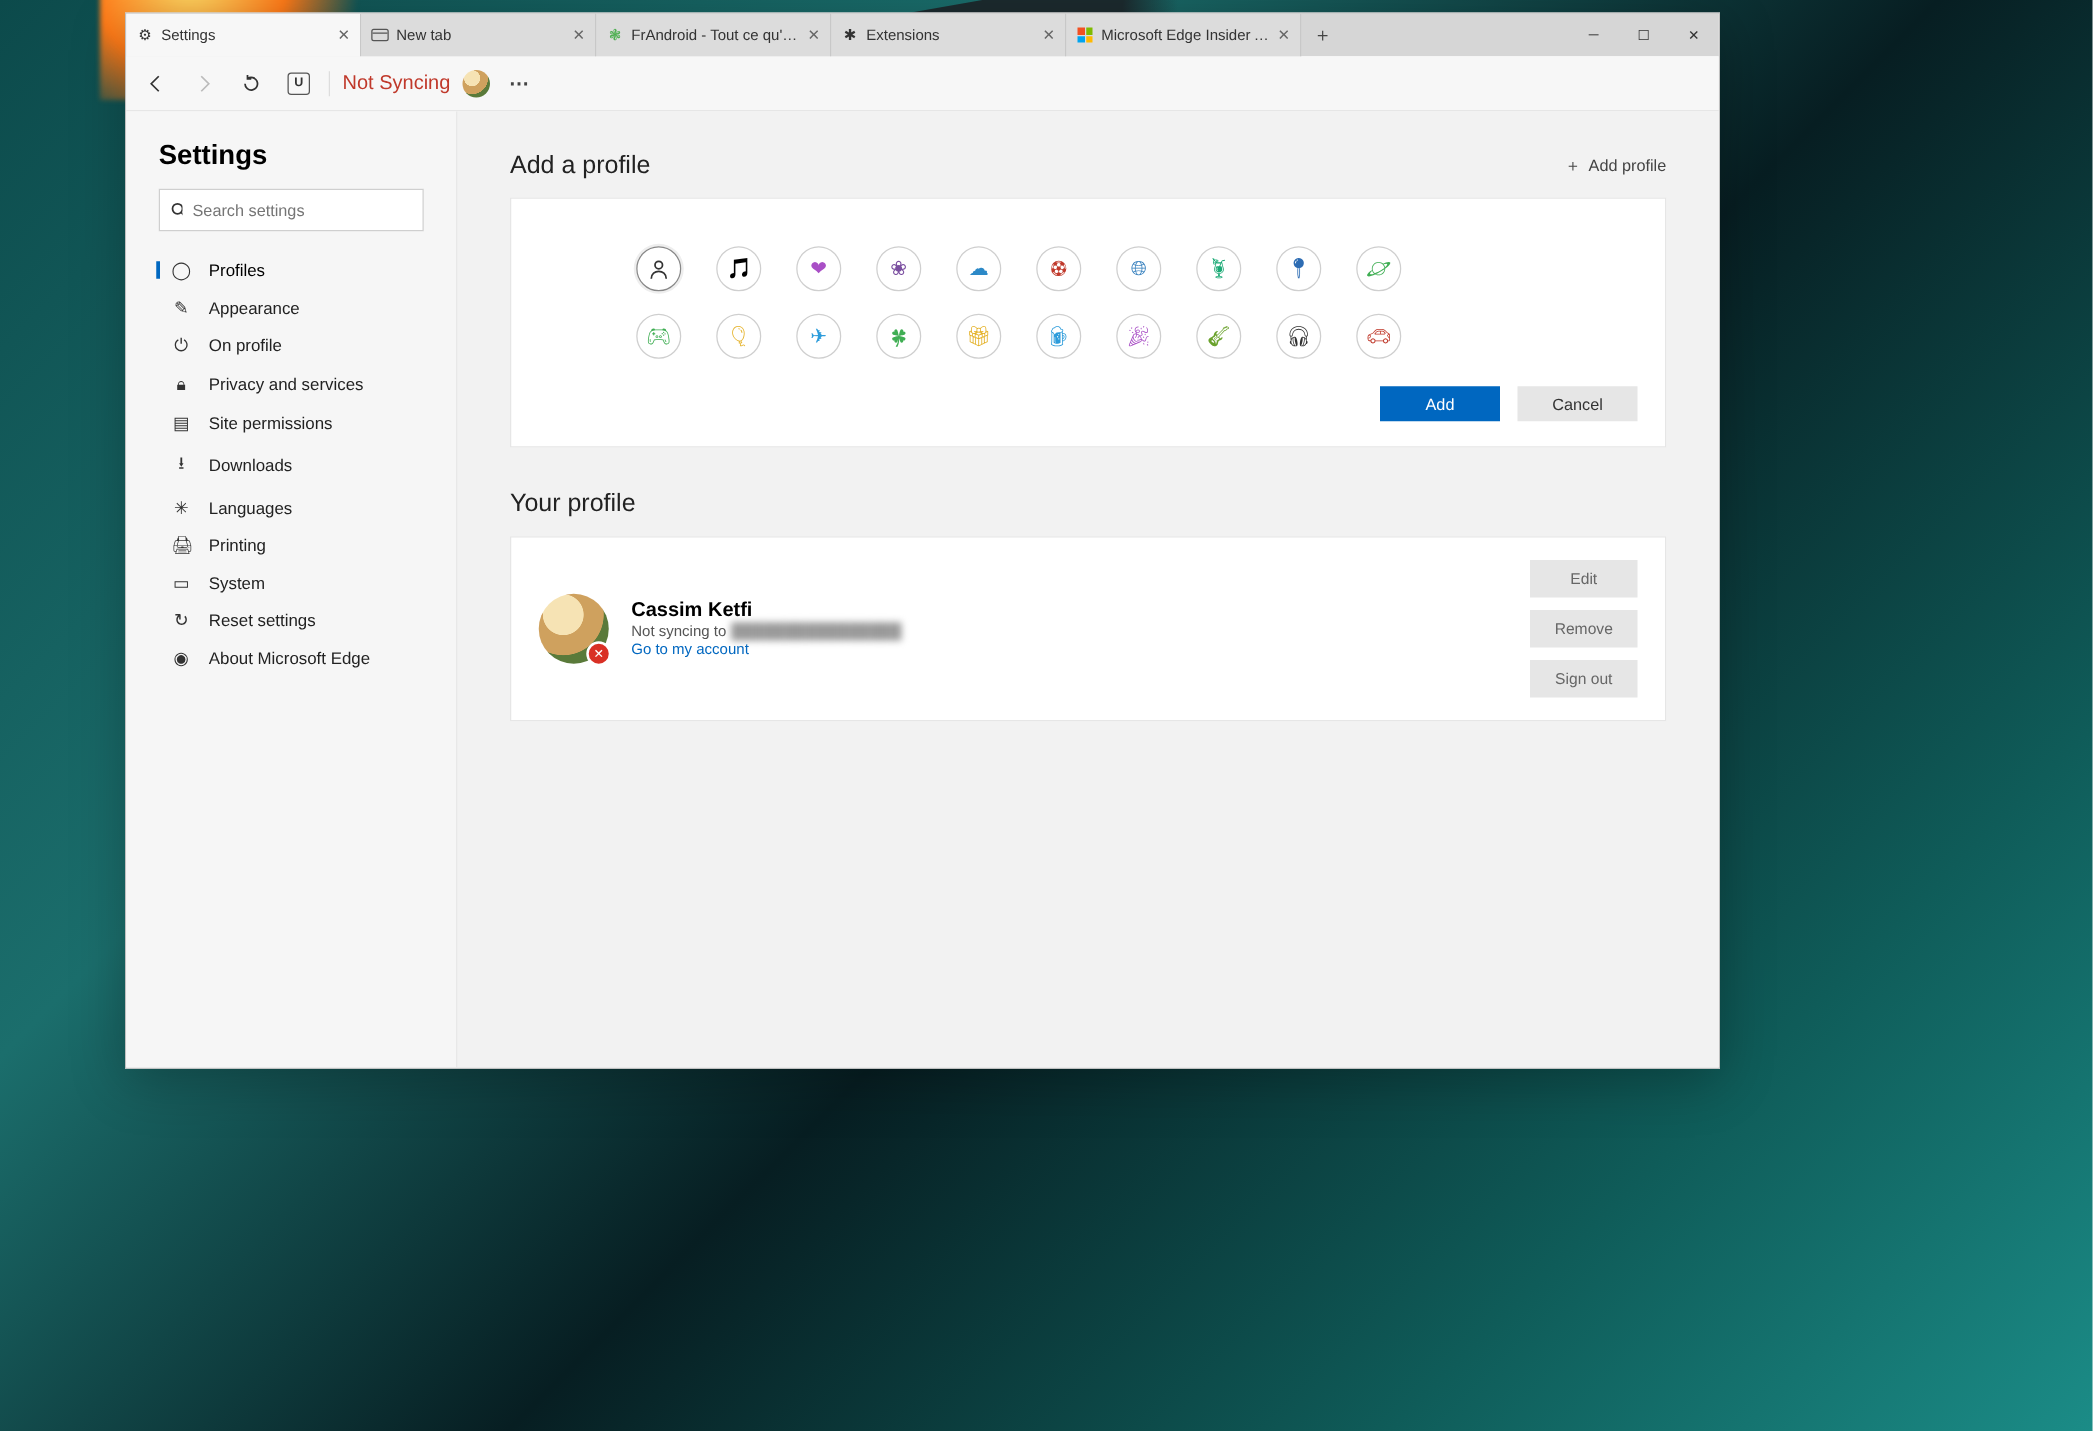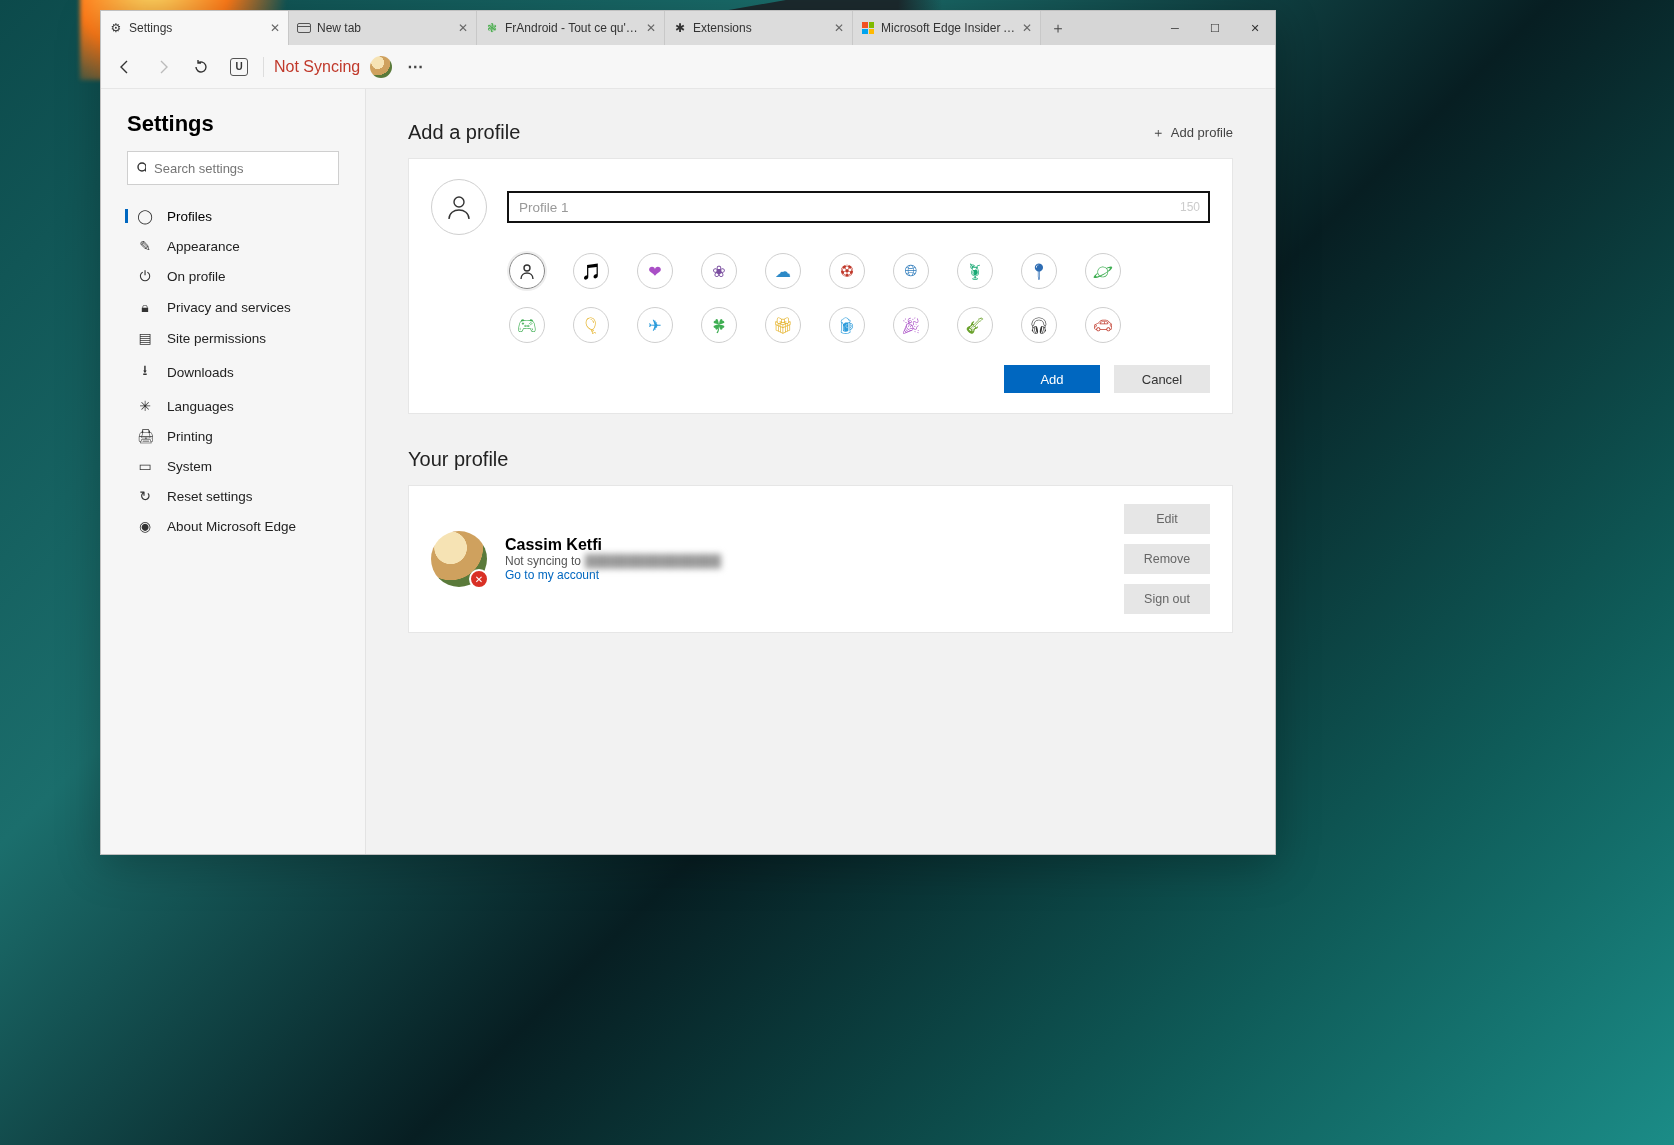--- a/index.html
+++ b/index.html
@@ -20,21 +20,21 @@
   .bg-art::after{
     content:""; position:absolute; top:-10px; left:720px; width:260px; height:170px;
     background: radial-gradient(ellipse at 40% 0%, #1c2a2e 0 40%, rgba(0,0,0,0) 60%);
     transform: rotate(-10deg);
   }
 
   .browser {
     position: absolute;
     top: 10px;
     left: 100px;
-    width: 1176px;
+    width: 1276px;
     height: 845px;
     background: #f7f7f7;
     border: 1px solid #c0c0c0;
     box-shadow: 0 10px 40px rgba(0,0,0,.25);
     display: flex;
     flex-direction: column;
     z-index: 1;
   }
 
   
@@ -284,32 +284,20 @@
     <main class="main">
       <div class="sect-head">
         <h2>Add a profile</h2>
         <div class="addprof">
           <span>＋</span>
           <span>Add profile</span>
         </div>
       </div>
 
       <div class="card profile-create">
-        <div class="row1">
-          <div class="bigperson">
-            <svg width="30" height="30" class="svg">
-                <circle cx="15" cy="10" r="5"></circle>
-                <path d="M5 27c0-6 5-9 10-9s10 3 10 9"></path>
-              </svg>
-          </div>
-          <div class="nameinput-wrap">
-            <input class="nameinput" placeholder="Profile 1" style="">
-            <span class="charcount">150</span>
-          </div>
-        </div>
 
         <div class="avatar-grid">
           <div class="avopt selected">
               <svg width="18" height="18" class="svg">
                 <circle cx="9" cy="6" r="3"></circle>
                 <path d="M3 17c0-4 3-6 6-6s6 2 6 6"></path>
               </svg>
             </div>
           <div class="avopt">🎵︎</div>
           <div class="avopt" style="color:#a94fc6">❤︎</div>

